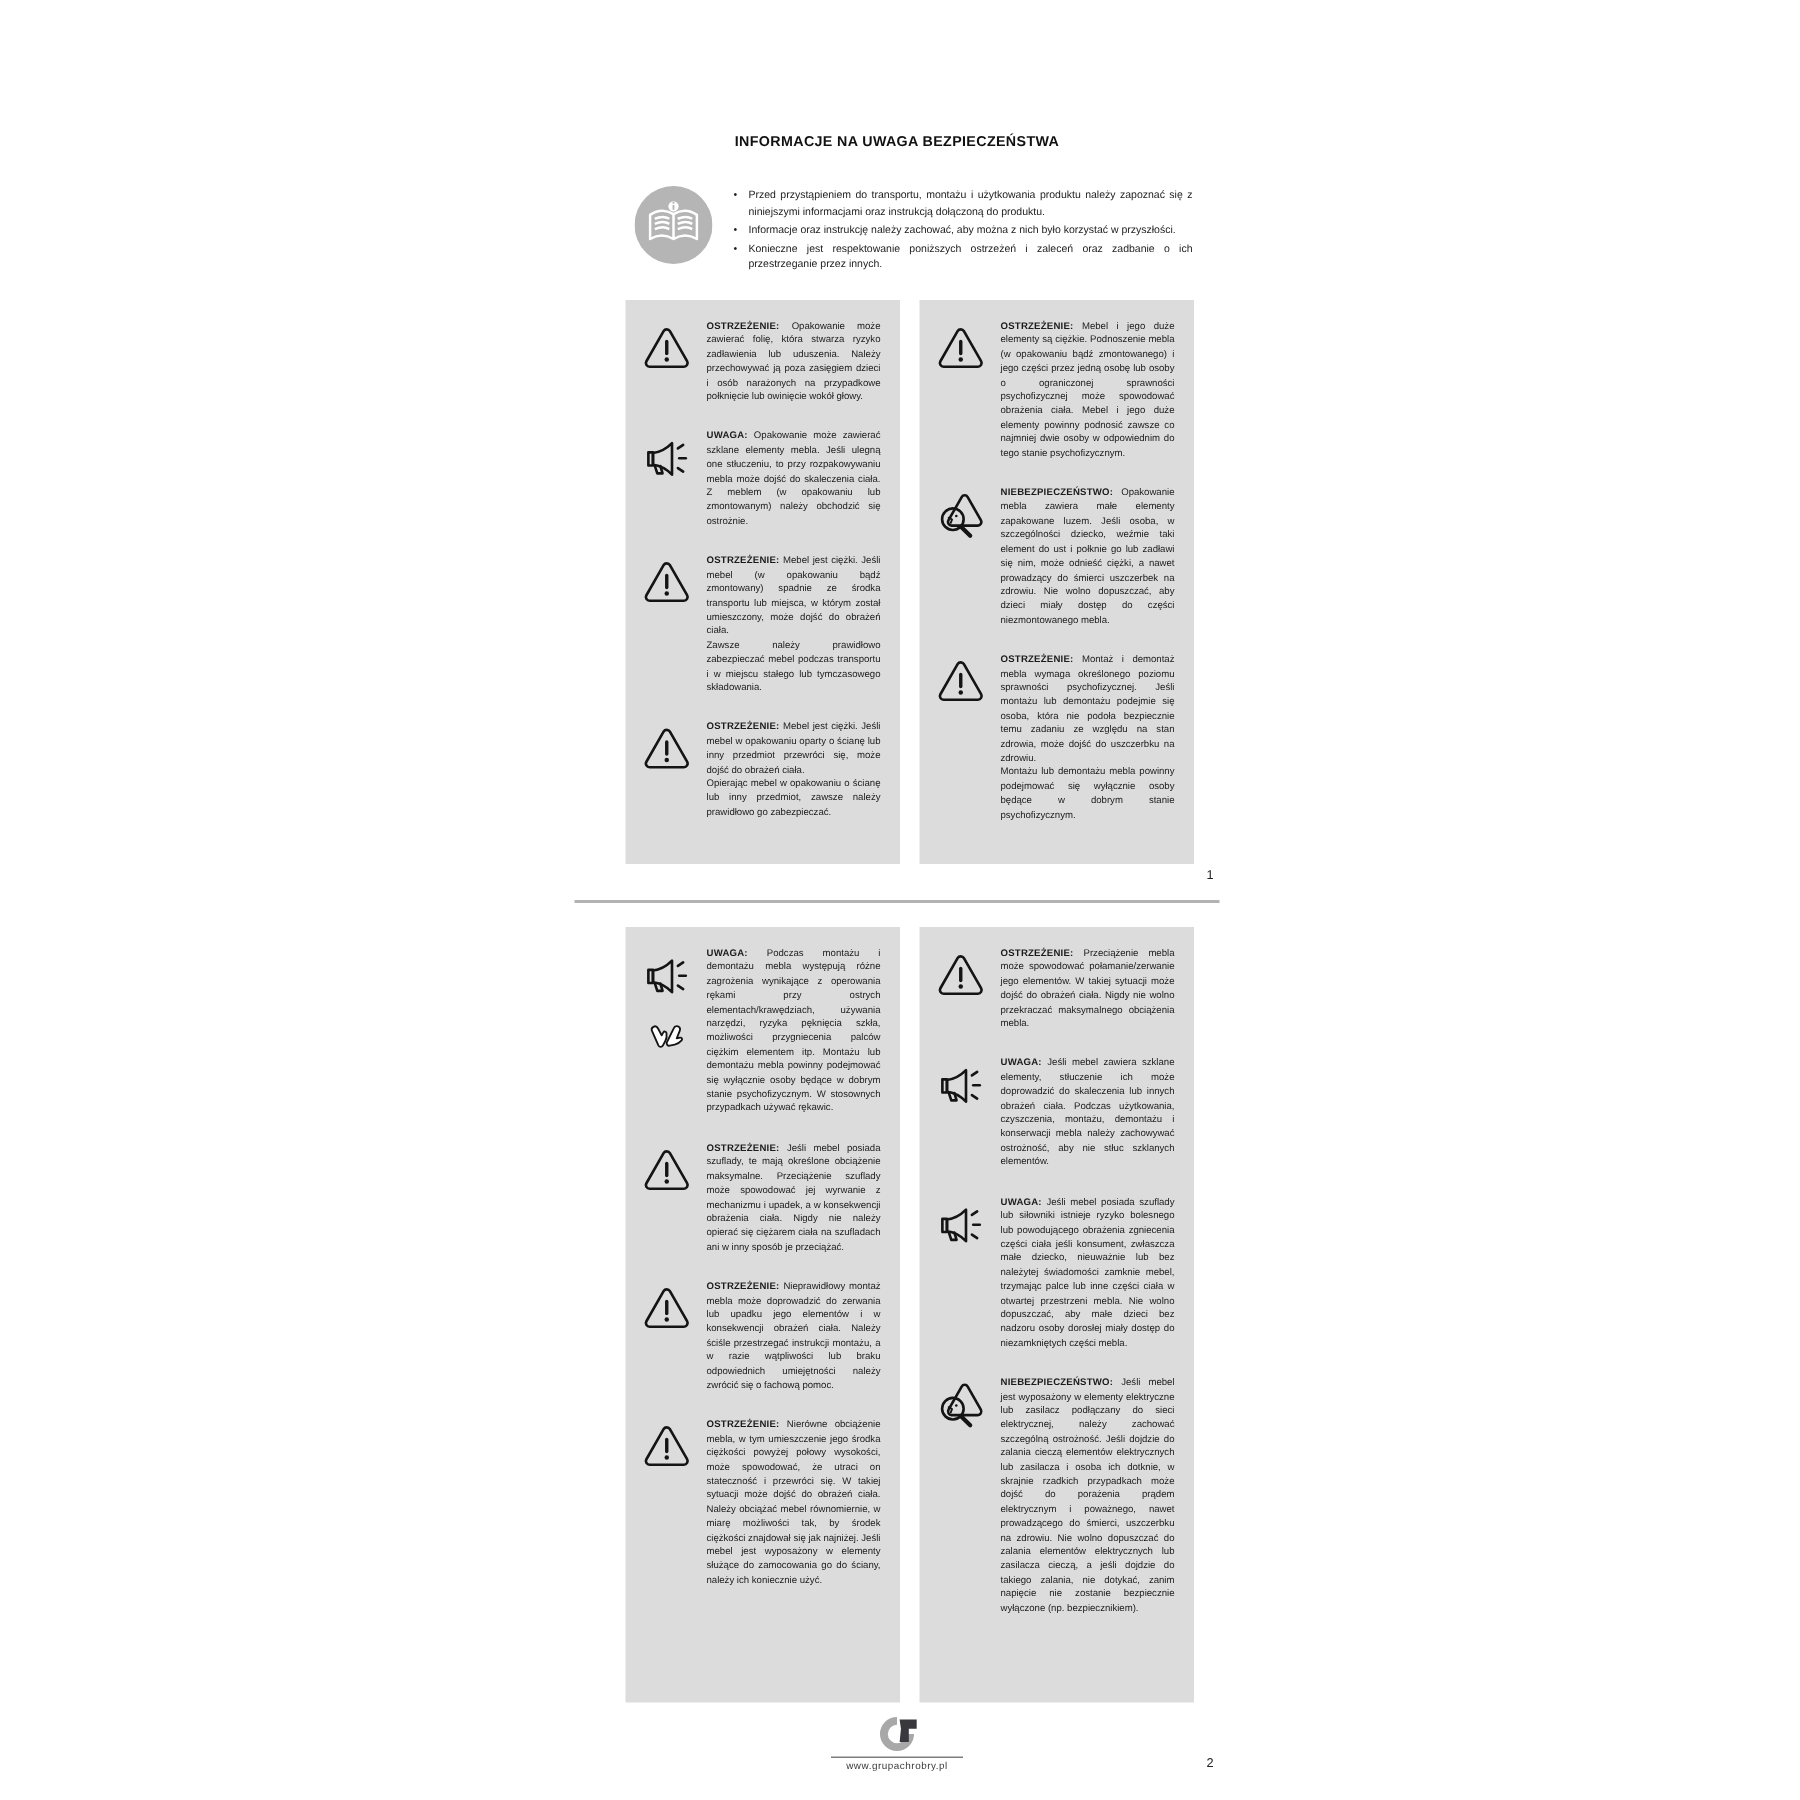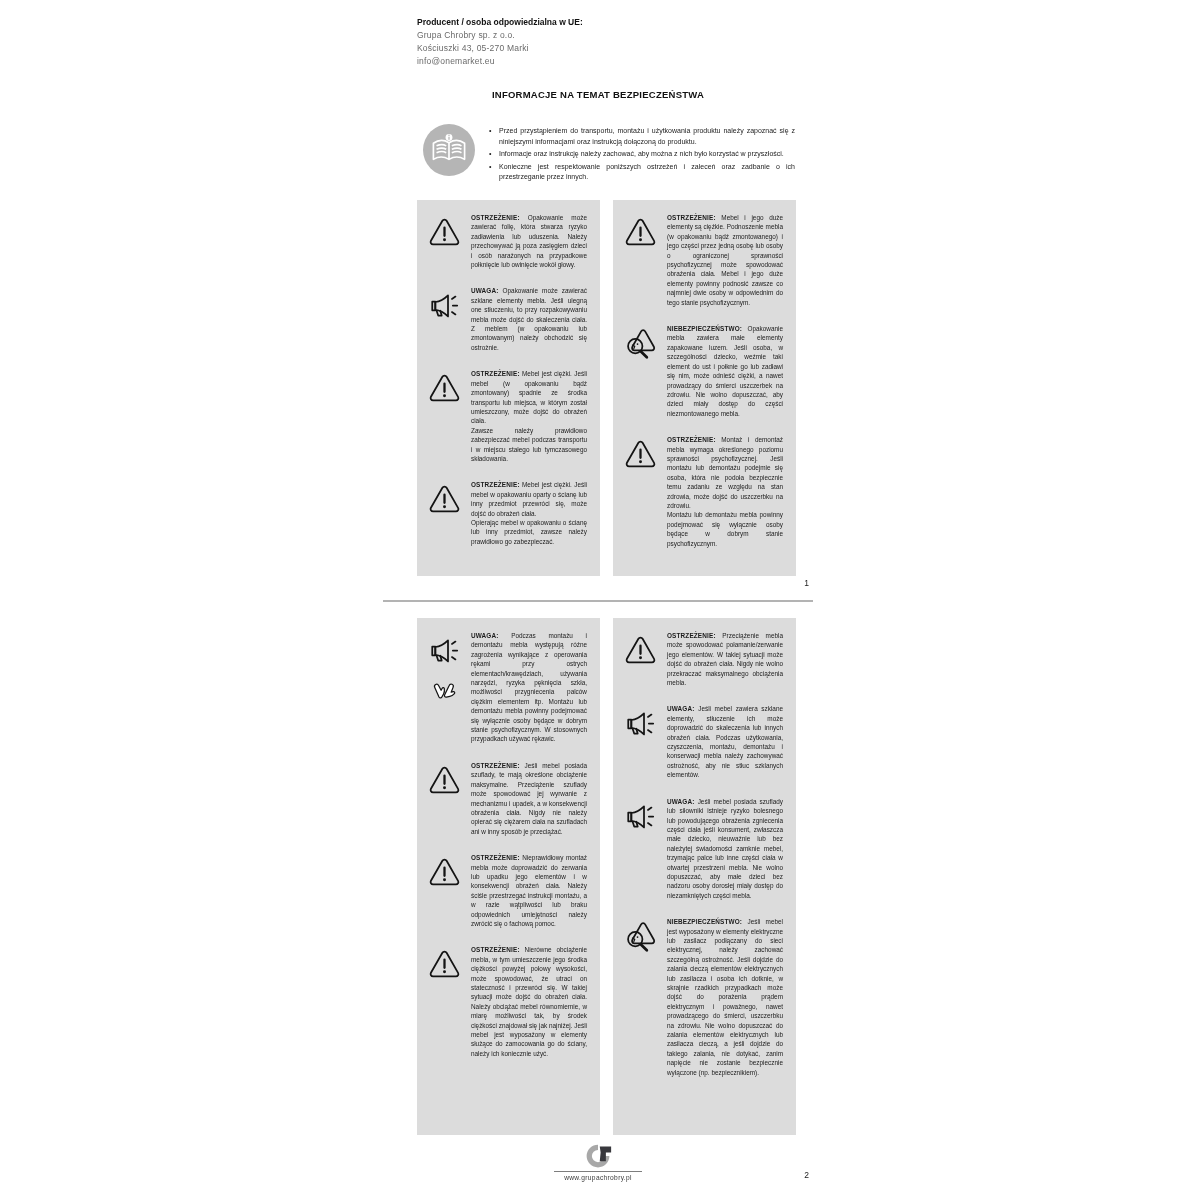--- a/index.html
+++ b/index.html
@@ -92,28 +92,22 @@
           <path d="M23 13c0-2.2 1.2-3.4 3-3.4s3 1.2 3 3.4v7.1l2.6-1.7c1.3-.8 2.8.4 2.3 1.9-.8 2.3-2.3 4.6-4.4 6l-4 2.6c-1.5 1-3.5-.1-3.5-1.9z"></path>
         </g>
       </g>
     </symbol>
   </defs>
 </svg>
 
 <div class="canvas">
   <div class="doc">
 
-    <div class="producer">
-      <div class="plabel">Producent / osoba odpowiedzialna w UE:</div>
-      <div class="pline">Grupa Chrobry sp. z o.o.</div>
-      <div class="pline">Kościuszki 43, 05-270 Marki</div>
-      <div class="pline">info@onemarket.eu</div>
-    </div>
-
-    <div class="title">INFORMACJE NA TEMAT BEZPIECZEŃSTWA</div>
+
+    <div class="title">INFORMACJE NA UWAGA BEZPIECZEŃSTWA</div>
 
     <div class="intro">
       <svg class="bookcircle" viewBox="0 0 50 50">
         <circle cx="25" cy="25" r="25" fill="#b5b5b5"></circle>
         <g stroke="#ffffff" fill="none" stroke-width="1.6" stroke-linejoin="round">
           <path d="M10 18.5c5-3.5 10-3.5 15-.5 5-3 10-3 15 .5v15.5c-5-3-10-3-15 0-5-3-10-3-15 0z"></path>
           <path d="M25 18v16"></path>
           <path d="M13 21c3.5-1.5 6.8-1.5 9.3 0M13 24.3c3.5-1.5 6.8-1.5 9.3 0M13 27.6c3.5-1.5 6.8-1.5 9.3 0M27.7 21c3.5-1.5 6.8-1.5 9.3 0M27.7 24.3c3.5-1.5 6.8-1.5 9.3 0M27.7 27.6c3.5-1.5 6.8-1.5 9.3 0"></path>
         </g>
         <circle cx="25" cy="13" r="3.3" fill="#ffffff"></circle>

